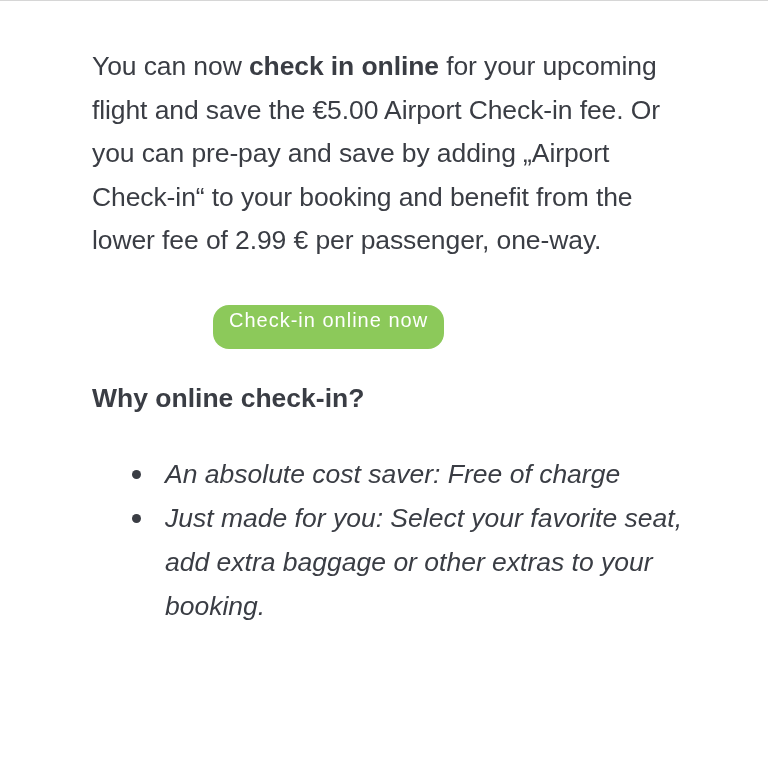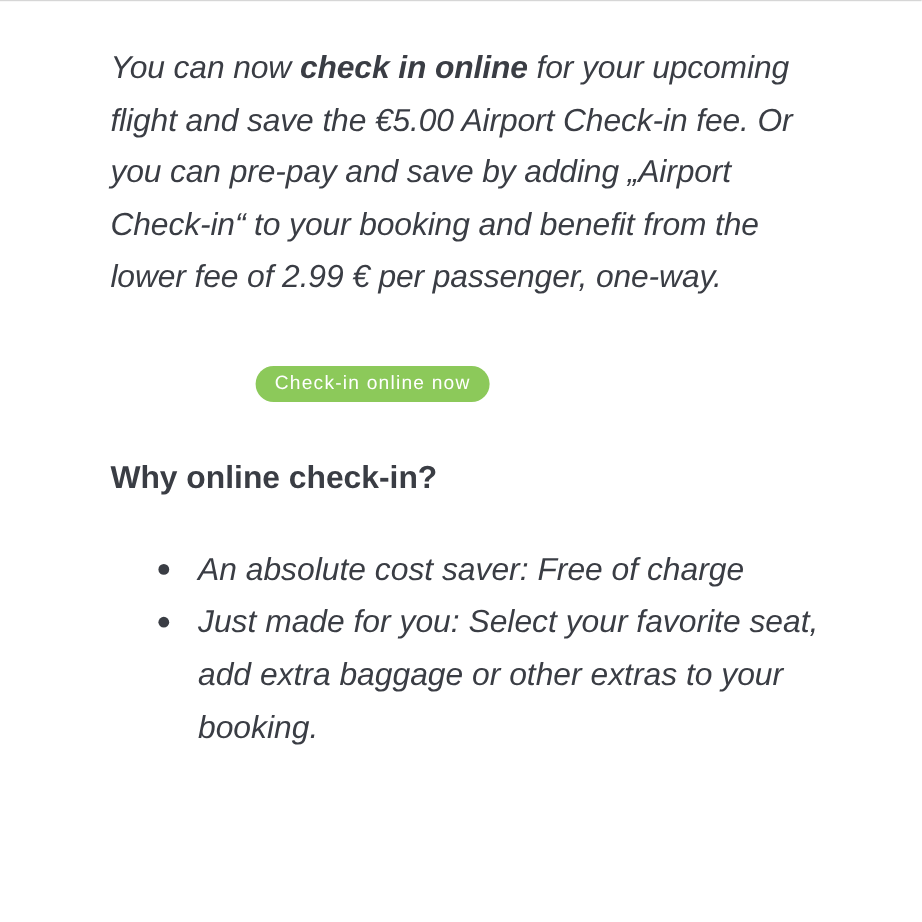--- a/index.html
+++ b/index.html
@@ -2,28 +2,28 @@
 <html><head>
 <meta charset="utf-8">
 <style>
   html, body { margin:0; padding:0; }
   body {
     width:768px; height:768px; overflow:hidden; background:#ffffff;
     font-family:"Liberation Sans", sans-serif; color:#3a3d44;
     position:relative;
   }
   .top-border { position:absolute; left:0; top:0; width:768px; height:1px; background:#d6d6d6; }
-  .content { position:absolute; left:92px; top:35px; width:600px;font-style:italic; }
+  .content { position:absolute; left:92px; top:45px; width:600px; }
   .intro { font-size:26.5px; line-height:43.5px; margin:0; letter-spacing:-0.1px; }
   .intro b { font-weight:bold; }
   .cta-wrap { position:absolute; left:213px; top:305px; }
   .cta {
     display:inline-block; background:#8cc95a; color:#ffffff;
-    font-size:16px; line-height:30px; padding:0 16px; border-radius:16px;
-    letter-spacing:1px; text-decoration:none; height:30px;
+    font-size:20px; line-height:30px; padding:0 16px; border-radius:16px;
+    letter-spacing:1px; text-decoration:none; height:44px;
   }
   .heading { position:absolute; left:92px; top:383px; font-size:26.5px; font-weight:bold; margin:0; }
   .list { position:absolute; left:92px; top:452px; width:620px; margin:0; padding:0; list-style:none; }
   .list li { position:relative; padding-left:73px; font-size:26.5px; line-height:44px;font-style:italic; }
   .bullet { position:absolute; left:40px; top:18px; width:9px; height:9px; border-radius:50%; background:#3a3d44; }
 </style>
 </head>
 <body>
 
 <div class="top-border"></div>

